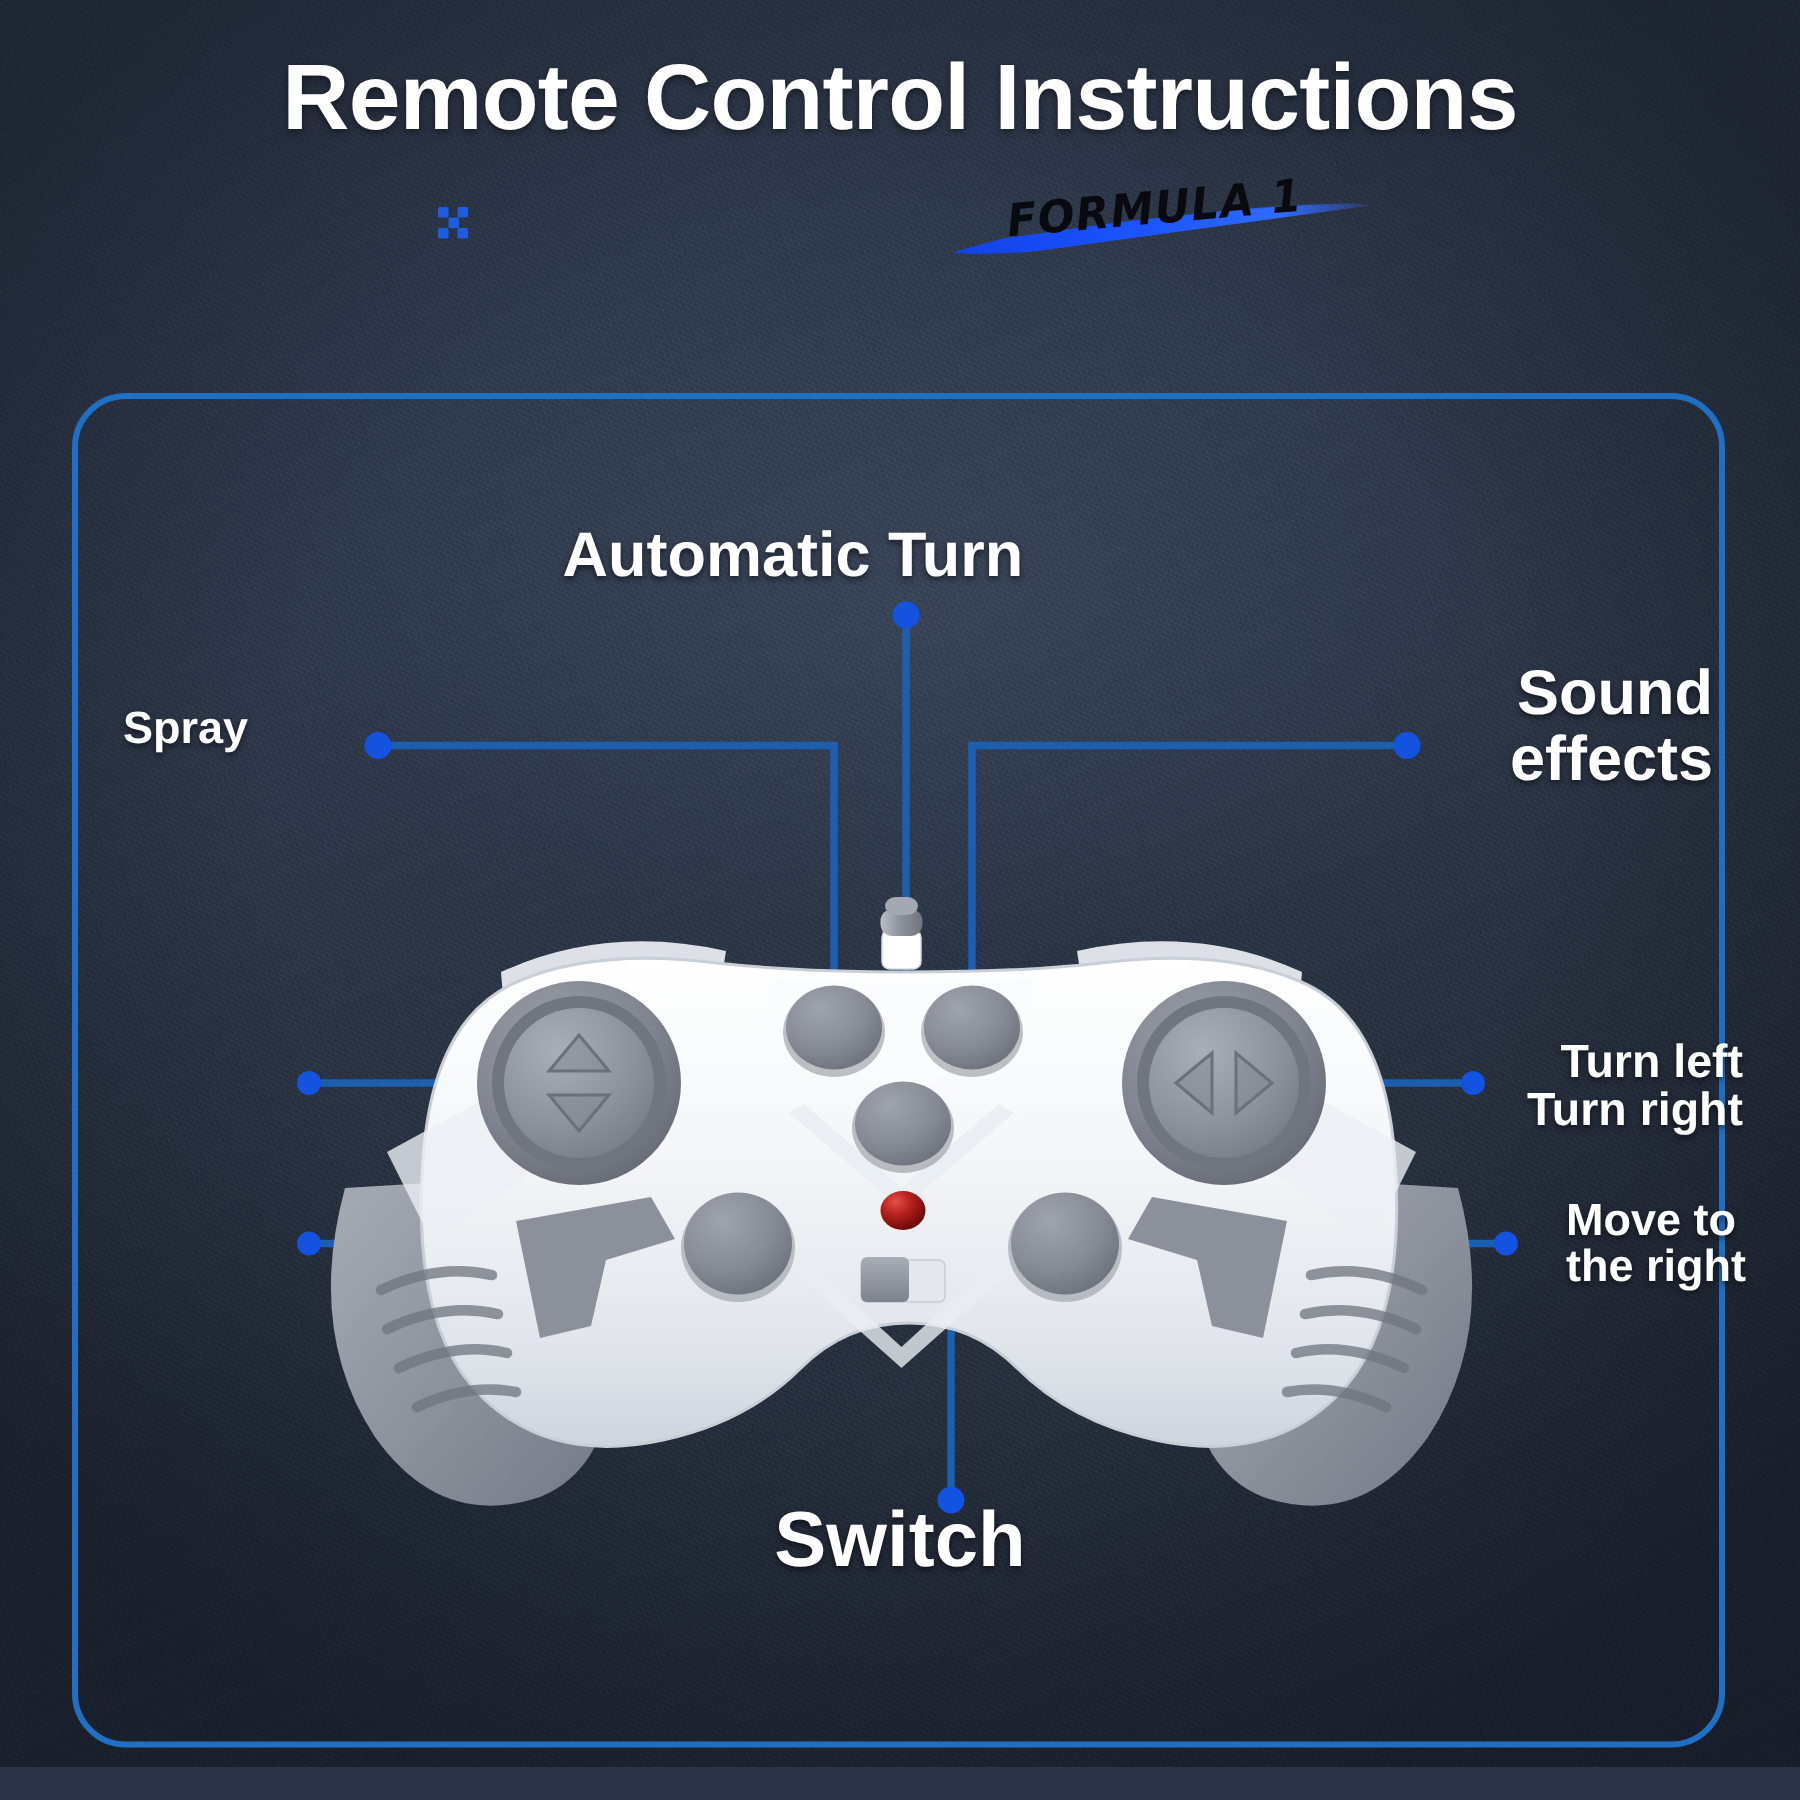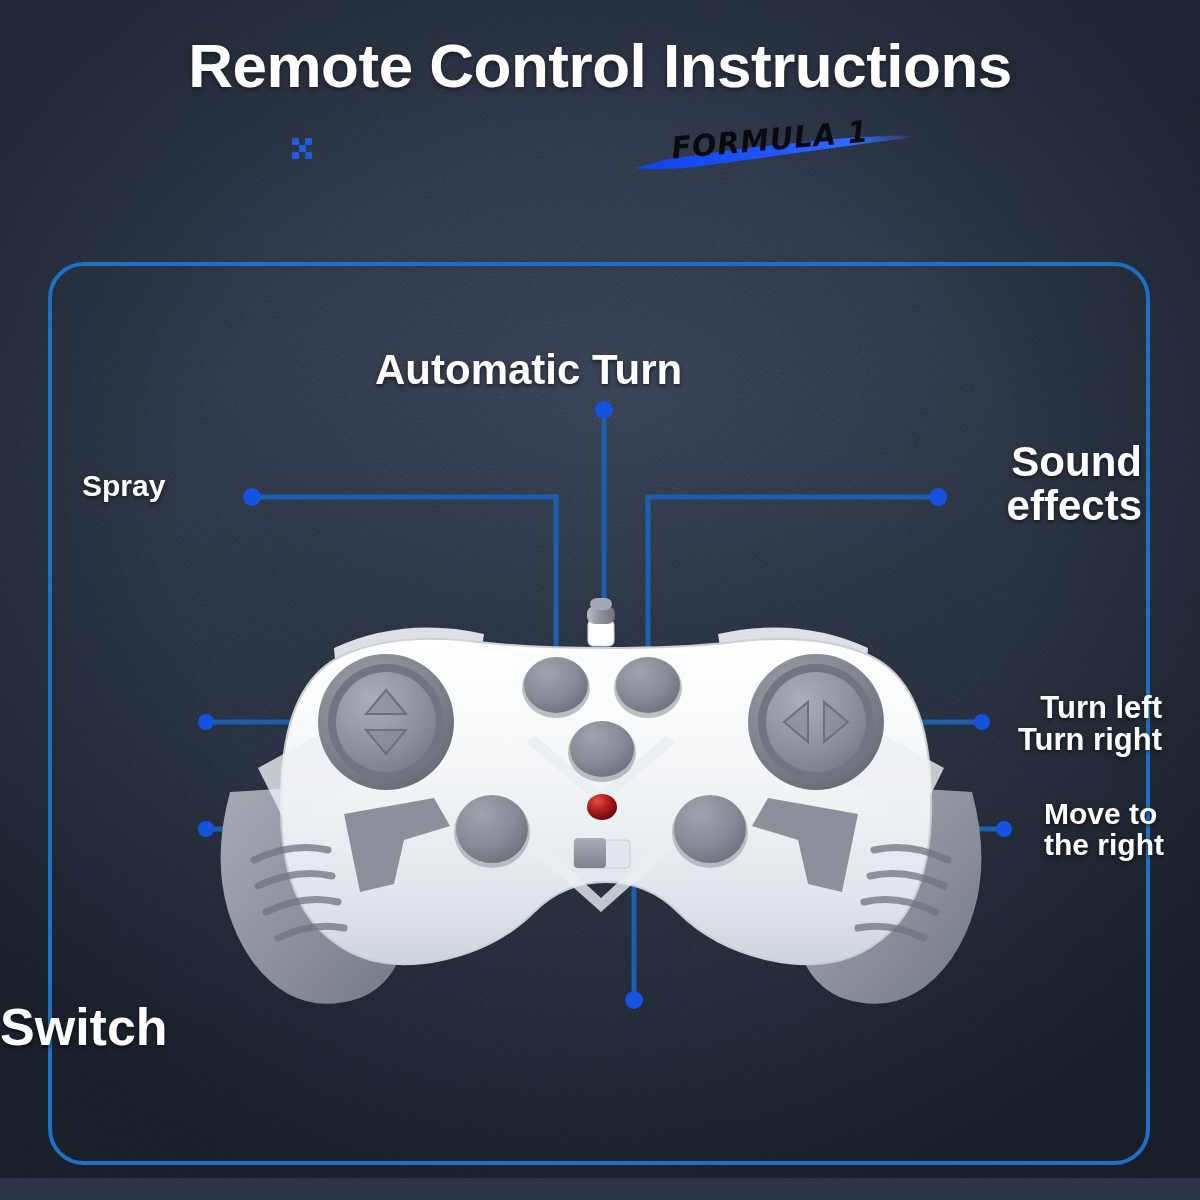--- a/index.html
+++ b/index.html
@@ -56,21 +56,21 @@
   
   .lbl{position:absolute;color:#ffffff;font-weight:700;line-height:1.04;
     text-shadow:0 2px 4px rgba(0,0,0,.55);white-space:pre;}
   .lbl-auto   {left:375px;  top:348px;  font-size:42px;}
   .lbl-spray  {left:82px;   top:470px;  font-size:30px;}
   .lbl-sound  {right:58px;  top:440px;  font-size:42px;text-align:right;}
   .lbl-fwd    {left:76px;   top:672px;  font-size:31px;}
   .lbl-moveL  {left:72px;   top:786px;  font-size:37px;}
   .lbl-turn   {right:38px;  top:668px;  font-size:31px;text-align:right;margin-top:24px;}
   .lbl-moveR  {right:36px;  top:798px;  font-size:30px;text-align:left;}
-  .lbl-switch {left:0;      top:1000px; width:1200px;text-align:left;font-size:52px;}
+  .lbl-switch {left:0;      top:1000px; width:1200px;text-align:center;font-size:52px;}
 
   
   .conn{position:absolute;left:0;top:0;width:1200px;height:1200px;overflow:visible;}
 
   
   .pad{position:absolute;left:196px;top:592px;width:810px;height:420px;}
 </style>
 </head>
 <body>
 

